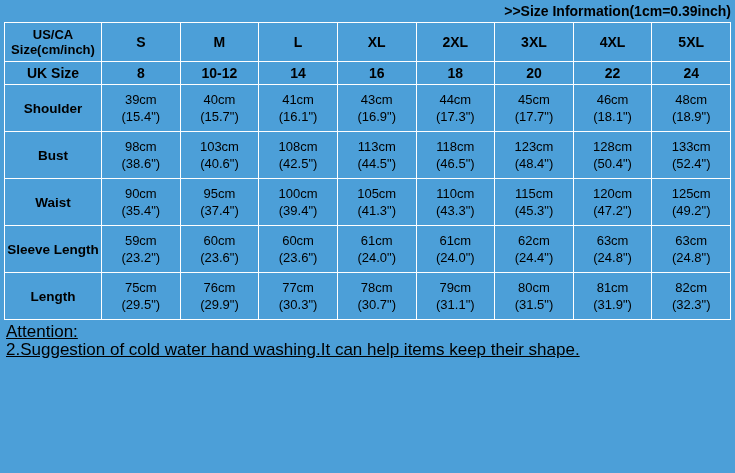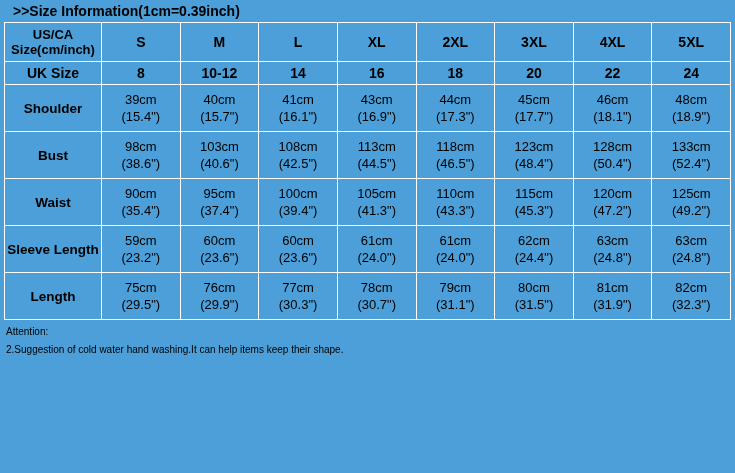--- a/index.html
+++ b/index.html
@@ -17,20 +17,21 @@
   .sheet {
     width: 735px;
     height: 473px;
     box-sizing: border-box;
     background: #4c9fd8;
     display: flex;
     flex-direction: column;
   }
   .header {
     padding: 2px 4px 0 11px;
+    text-align: right;
   }
   .header .line1 {
     font-size: 14px;
     font-weight: bold;
     line-height: 18px;
     padding-left: 2px;
   }
   .header .line2 {
     font-size: 16px;
     font-weight: bold;
@@ -81,22 +82,23 @@
   .cm {
     display: block;
     line-height: 17px;
   }
   .inch {
     display: block;
     line-height: 17px;
   }
   .footer {
     padding: 3px 6px 0 6px;
-    font-size: 10px;
+    font-size: 17px;
     line-height: 17.5px;
+    text-decoration: underline;
   }
   .footer div {
     white-space: pre;
   }
 </style>
 </head>
 <body>
 
 <div class="sheet">
 

